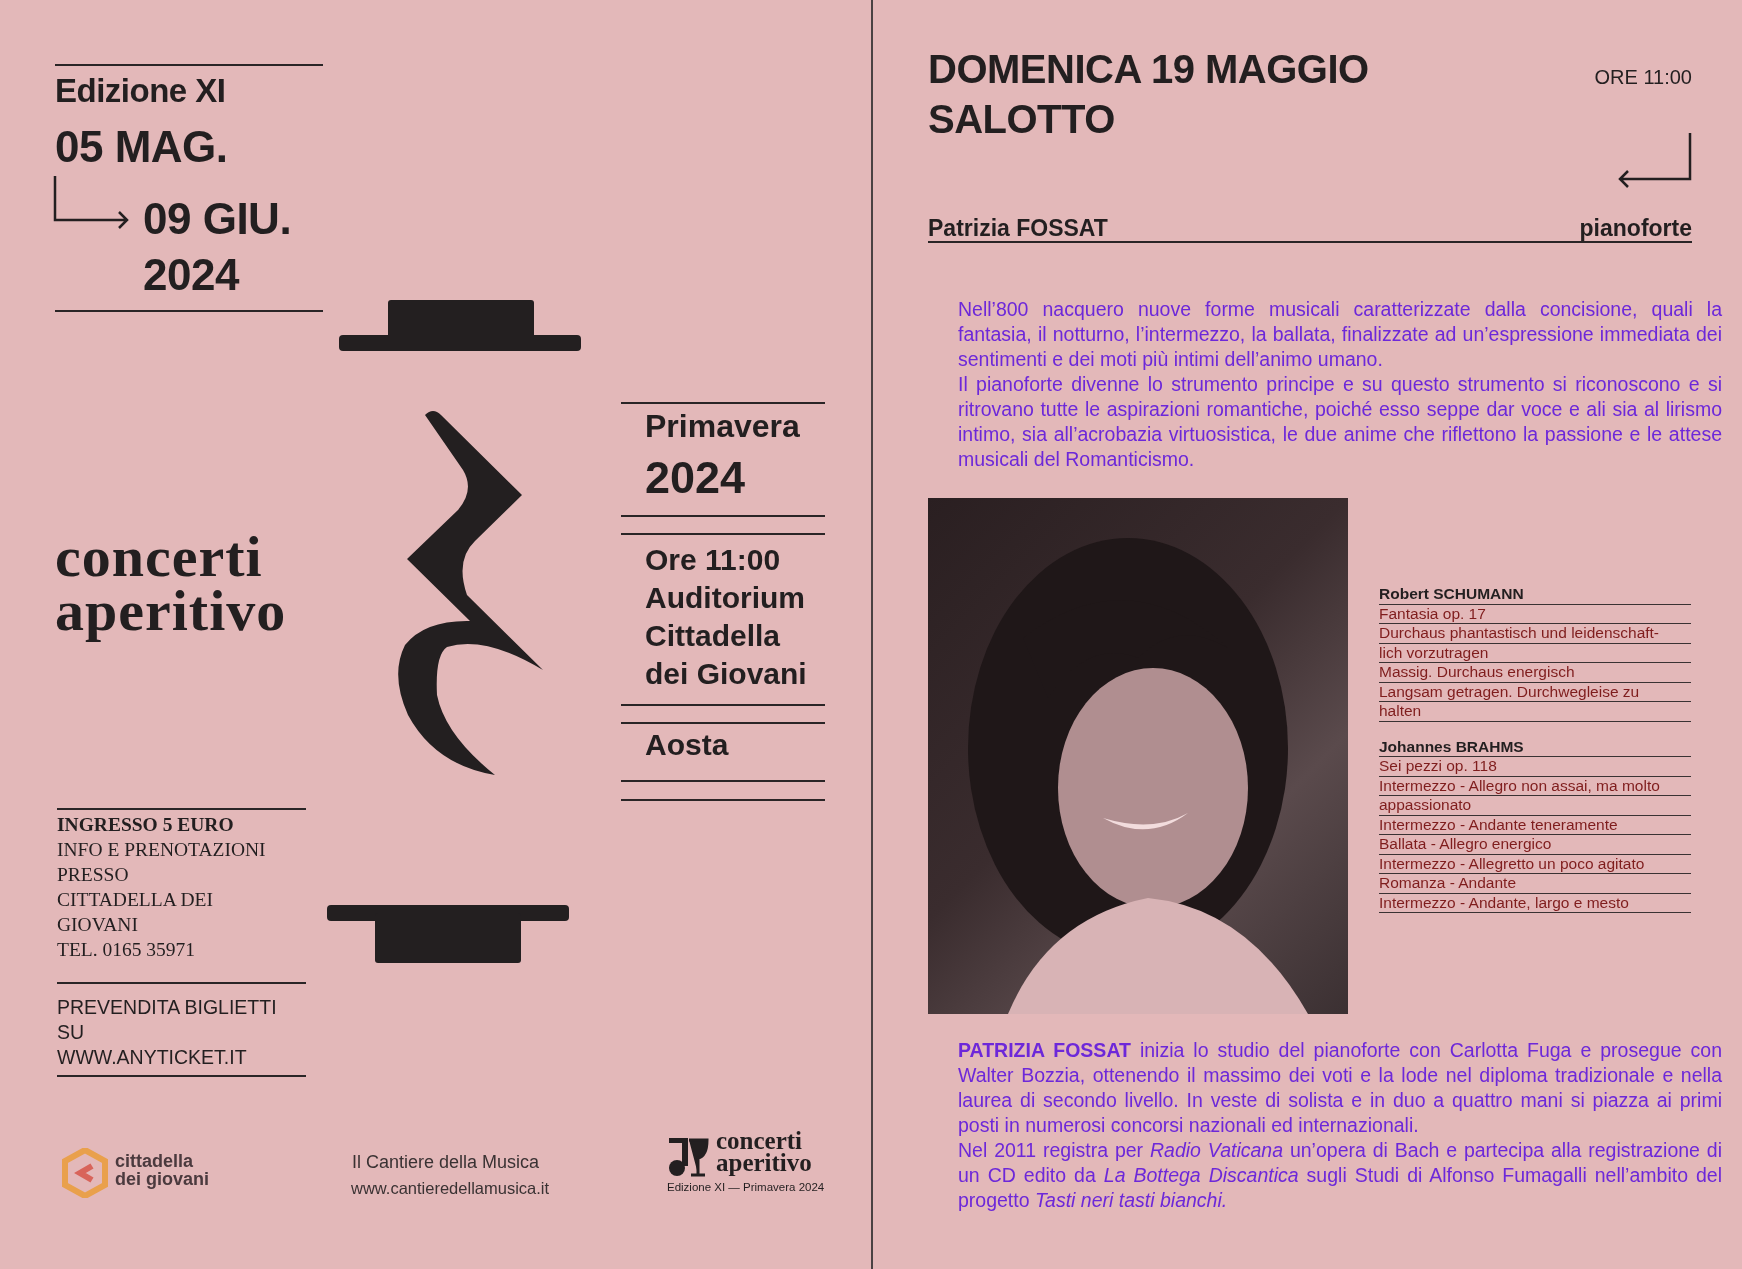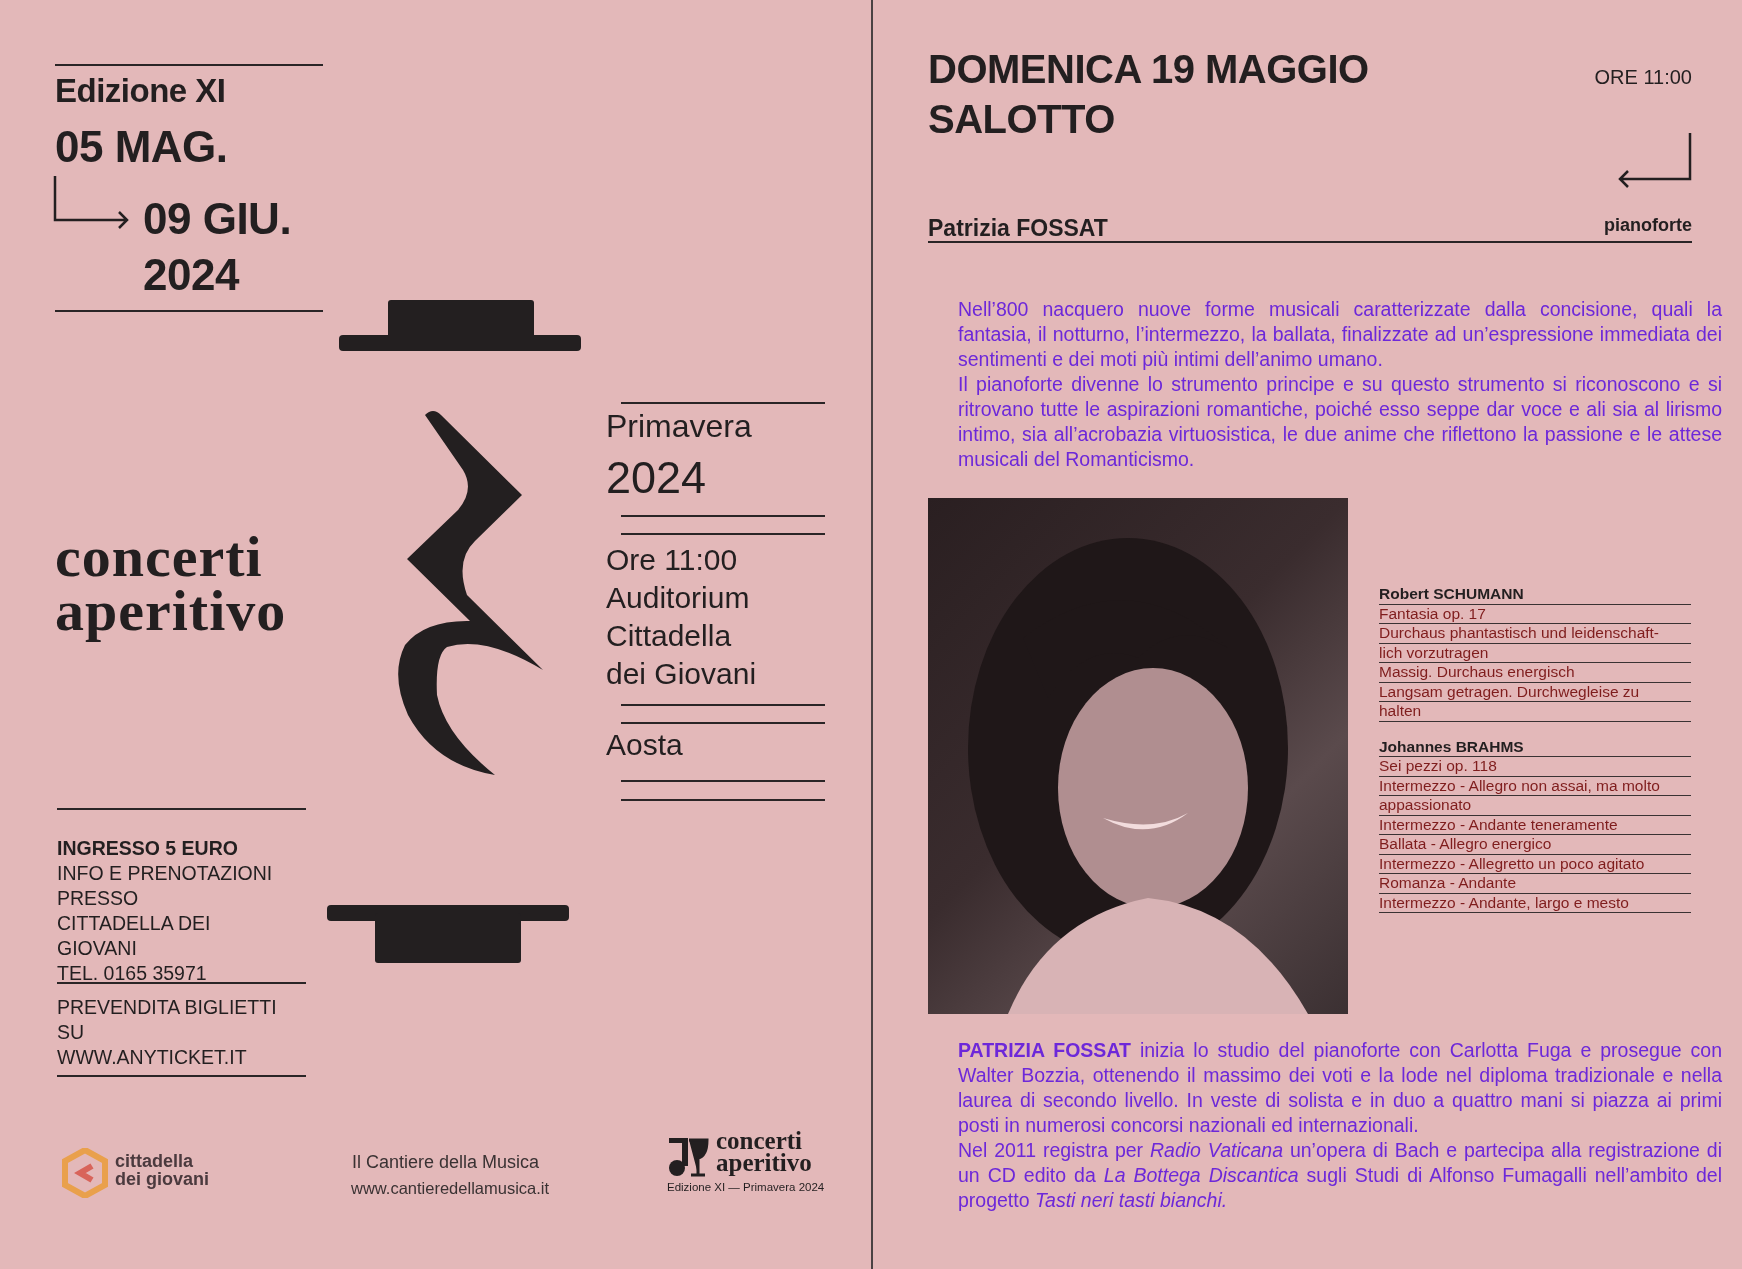--- a/index.html
+++ b/index.html
@@ -12,40 +12,40 @@
 
   
   #edition{left:55px;top:72px;font-size:33px;}
   #date-start{left:55px;top:122px;font-size:44px;}
   #date-end{left:143px;top:194px;font-size:44px;}
   #year{left:143px;top:250px;font-size:44px;}
 
   #brand{left:55px;top:530px;font-size:58px;line-height:54px;font-family:"Liberation Serif",serif;font-weight:bold;letter-spacing:1px;}
 
   .info{position:absolute;left:57px;font-size:19.5px;line-height:25px;text-transform:uppercase;}
-  #info-block{top:836px;}
+  #info-block{top:812px;font-family:Liberation Serif, serif;}
   #presale-block{top:995px;}
 
   
-  .side{position:absolute;left:606px;font-weight:normal;}
+  .side{position:absolute;left:645px;font-weight:bold;}
   #season{top:408px;font-size:32px;}
   #season-year{top:452px;font-size:45px;}
   #venue{top:541px;font-size:30px;line-height:38px;}
   #city{top:728px;font-size:30px;}
   #cittadella-text{left:115px;top:1152px;font-size:18px;line-height:18px;font-weight:bold;color:#4b3a3e;}
   #cantiere{left:352px;top:1152px;font-size:18px;color:#3a3233;}
   #cantiere-url{left:351px;top:1179px;font-size:16.5px;color:#3a3233;}
   #ca-logo-text{left:716px;top:1130px;font-size:25px;line-height:22px;font-family:"Liberation Serif",serif;font-weight:bold;}
   #ca-logo-sub{left:667px;top:1181px;font-size:11.5px;}
 
   
   #event-title{left:928px;top:44px;font-size:40px;line-height:50px;font-weight:bold;letter-spacing:-0.5px;}
   #event-time{right:50px;top:66px;font-size:20px;}
   #performer{left:928px;top:215px;font-size:23px;font-weight:bold;}
-  #instrument{right:50px;top:215px;font-size:18px;font-weight:bold;}
+  #instrument{right:50px;top:215px;font-size:23px;font-weight:bold;}
 
   .para{position:absolute;left:958px;width:764px;font-size:19.5px;line-height:25px;text-align:justify;color:#6d28d9;}
   #intro{top:297px;}
   #bio{top:1038px;}
 
   #photo{left:928px;top:498px;width:420px;height:516px;background:linear-gradient(135deg,#2a1f21 0%,#3a2c2e 45%,#5a4a4c 70%,#3b3032 100%);overflow:hidden;}
 
   #program{left:1379px;top:585px;width:312px;font-size:15.5px;}
   .prog-row{border-bottom:1.5px solid #3a3233;line-height:18.5px;height:18.5px;white-space:nowrap;color:#7f1d1d;}
   .prog-comp{font-weight:bold;color:#231f20;}

